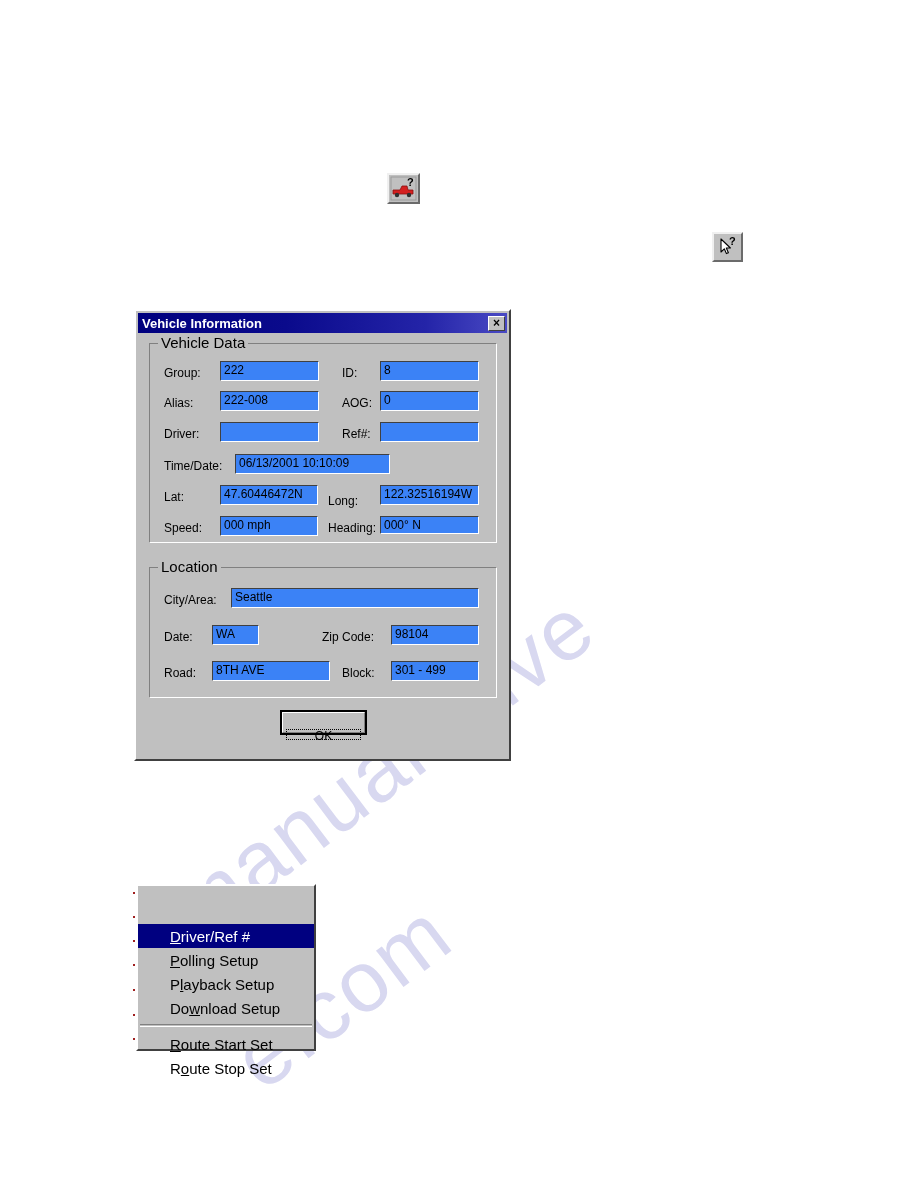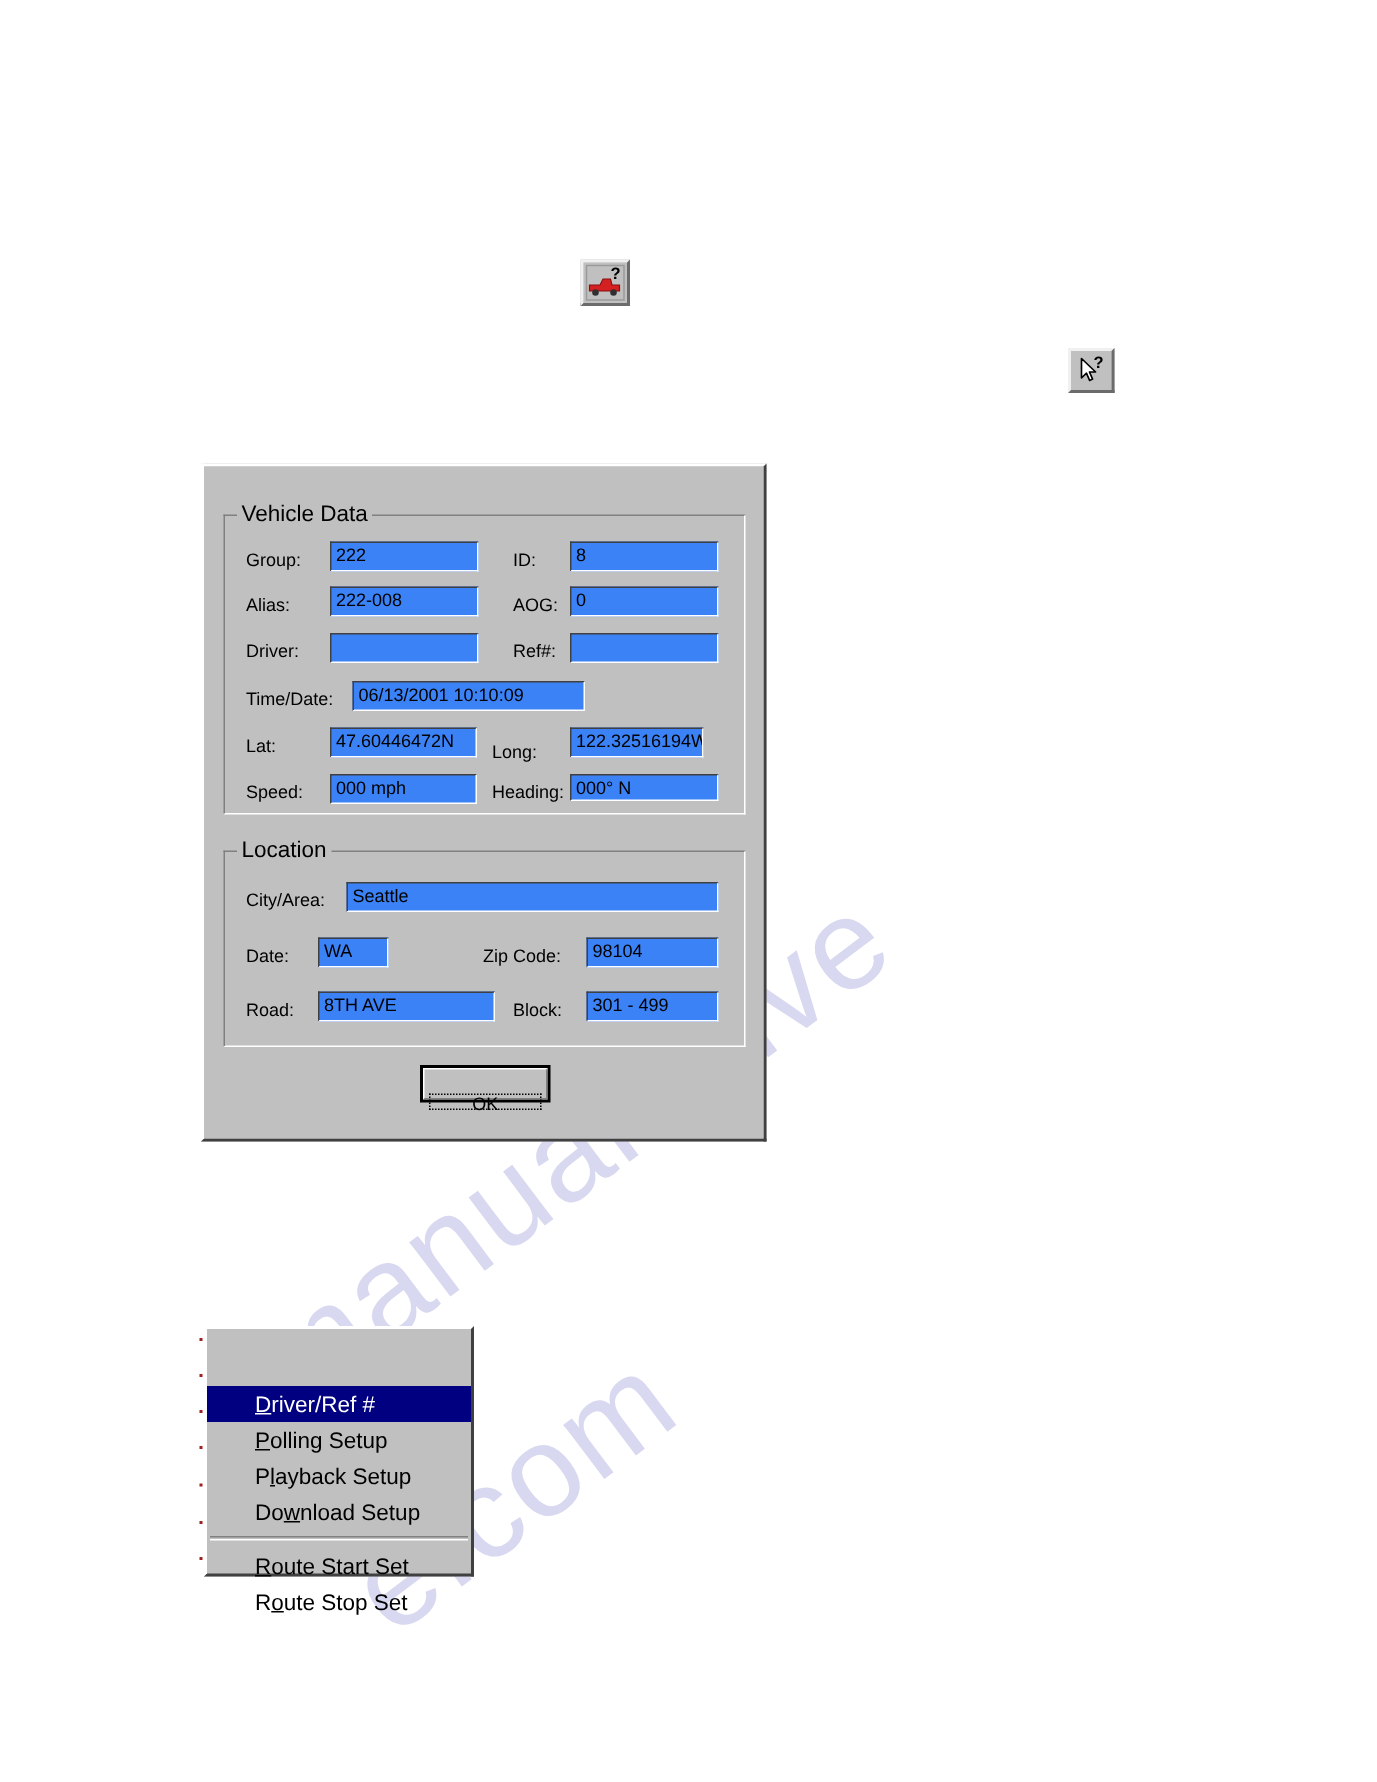--- a/index.html
+++ b/index.html
@@ -318,20 +318,26 @@
 <div class="tb-icon" id="pointer-help-icon">
   <svg width="27" height="26" viewBox="0 0 27 26">
     <rect x="0" y="0" width="27" height="26" fill="#c0c0c0"></rect>
     <path d="M7 5 L7 18 L10.3 14.8 L12.4 19.6 L14.4 18.7 L12.3 14 L16.4 14 Z" fill="#ffffff" stroke="#000000" stroke-width="1.1" stroke-linejoin="round"></path>
     <text x="15" y="11" font-family="Liberation Sans, sans-serif" font-size="11" font-weight="bold" fill="#000000">?</text>
   </svg>
 </div>
 
 <div id="vehicle-information-dialog">
 
+  <div class="titlebar">
+    <div class="titlebar-text">Vehicle Information</div>
+    <div class="close-btn">
+      <span>×</span>
+    </div>
+  </div>
 
   <div class="groupbox" id="vehicle-data-group">
     <div class="group-title">Vehicle Data</div>
 
     <div class="fld-label" style="left:14px; top:22px;">Group:</div>
     <div class="textbox" style="left:70px; top:17px; width:99px; height:20px;">222</div>
     <div class="fld-label" style="left:192px; top:22px;">ID:</div>
     <div class="textbox" style="left:230px; top:17px; width:99px; height:20px;">8</div>
 
     <div class="fld-label" style="left:14px; top:52px;text-align:right;">Alias:</div>
@@ -343,21 +349,21 @@
     <div class="textbox" style="left:70px; top:78px; width:99px; height:20px;"></div>
     <div class="fld-label" style="left:192px; top:83px;">Ref#:</div>
     <div class="textbox" style="left:230px; top:78px; width:99px; height:20px;"></div>
 
     <div class="fld-label" style="left:14px; top:115px;">Time/Date:</div>
     <div class="textbox" style="left:85px; top:110px; width:155px; height:20px;">06/13/2001  10:10:09</div>
 
     <div class="fld-label" style="left:14px; top:146px;">Lat:</div>
     <div class="textbox" style="left:70px; top:141px; width:98px; height:20px;">47.60446472N</div>
     <div class="fld-label" style="left:178px; top:150px;">Long:</div>
-    <div class="textbox" style="left:230px; top:141px; width:89px; height:20px;">122.32516194W</div>
+    <div class="textbox" style="left:230px; top:141px; width:99px; height:20px;">122.32516194W</div>
 
     <div class="fld-label" style="left:14px; top:177px;">Speed:</div>
     <div class="textbox" style="left:70px; top:172px; width:98px; height:20px;">000 mph</div>
     <div class="fld-label" style="left:178px; top:177px;">Heading:</div>
     <div class="textbox" style="left:230px; top:172px; width:99px; height:18px;">000°  N</div>
   </div>
 
   <div class="groupbox" id="location-group">
     <div class="group-title">Location</div>
 

